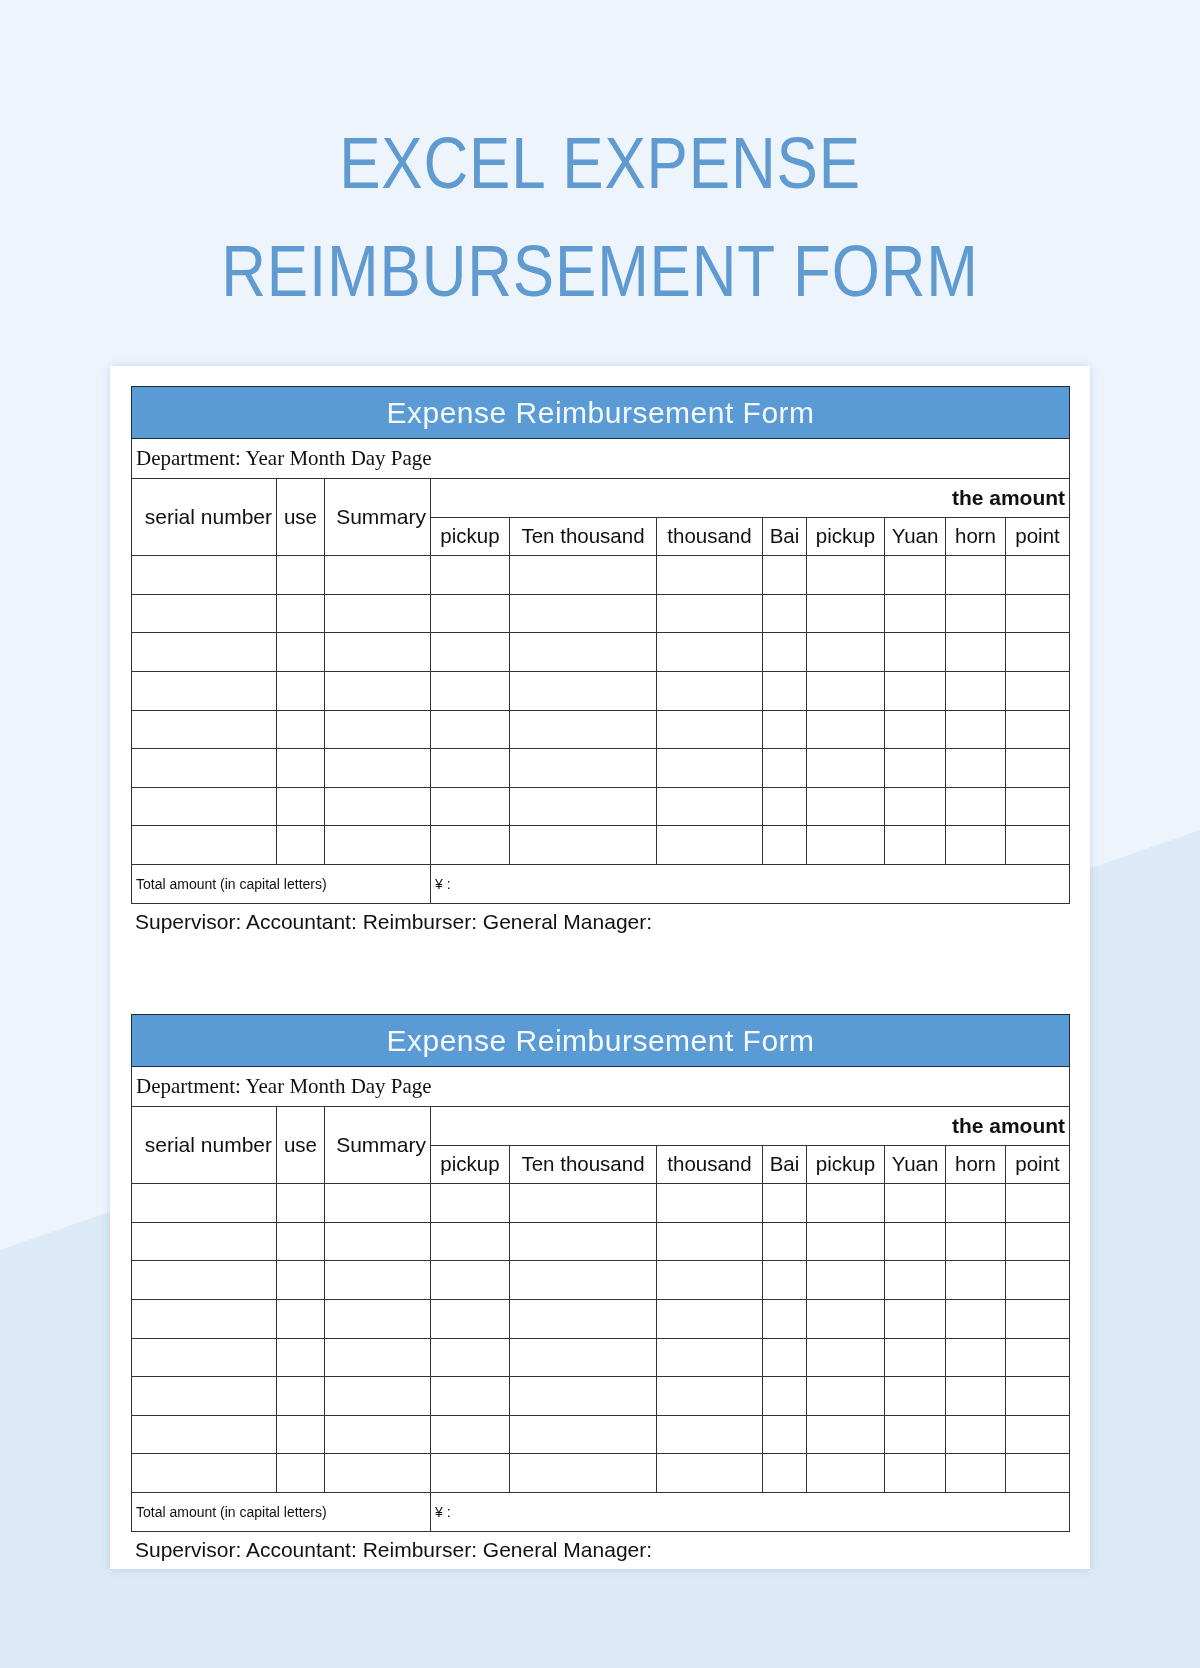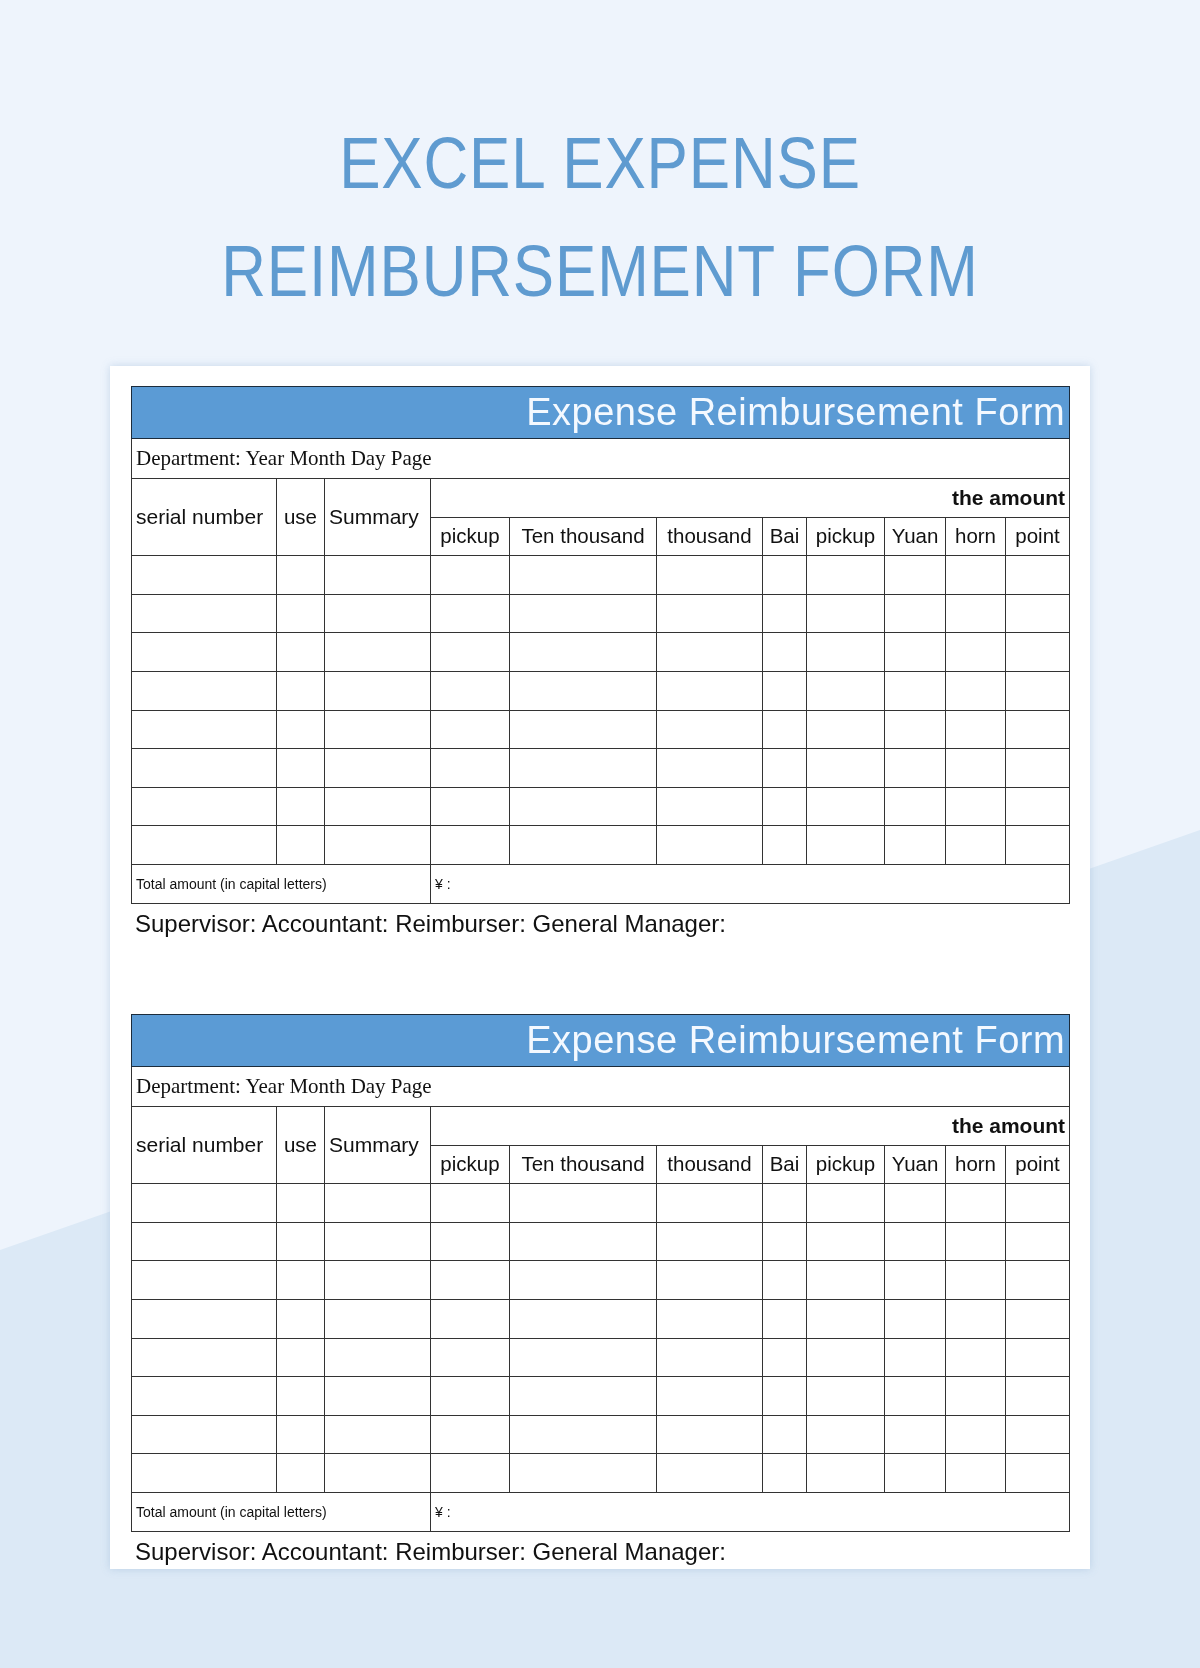--- a/index.html
+++ b/index.html
@@ -31,31 +31,31 @@
   }
   table.sheet {
     border-collapse: collapse; width: 938px; table-layout: fixed;
     font-size: 21px; color: #111;
   }
   table.sheet td {
     border: 1.4px solid #333; padding: 0 4px; white-space: nowrap; overflow: hidden;
     height: 38.6px; vertical-align: middle;
   }
   .title-cell {
-    background: #5b9bd5; color: #f4f9ff; text-align: right;
-    font-size: 38px; height: 52px !important; letter-spacing: 0.5px;
+    background: #5b9bd5; color: #f4f9ff; text-align: center;
+    font-size: 30px; height: 52px !important; letter-spacing: 0.5px;
     border: 1.6px solid #1c2c3c !important;
   }
   .dept-cell { height: 40px !important; font-family: Liberation Serif, serif; }
   .hdr-cell { text-align: center; padding: 0 2px !important; font-size: 20.5px; }
-  .hdr-left { text-align: left; padding: 0 4px !important; margin-top: 20px; }
+  .hdr-left { text-align: right; padding: 0 4px !important; margin-top: 20px; }
   .amount-cell { text-align: right; font-weight: bold; }
   .total-cell { font-size: 14px; }
   .signature {
-    font-size: 24px; color: #111; margin-top: 6px; padding-left: 4px; white-space: nowrap;
+    font-size: 21px; color: #111; margin-top: 6px; padding-left: 4px; white-space: nowrap;
   }
   .form1 { top: 20px; }
   .form2 { top: 648px; }
 </style>
 </head>
 <body>
 
 <div class="bg-lower"></div>
 
 <div class="main-title l1">EXCEL EXPENSE</div>

